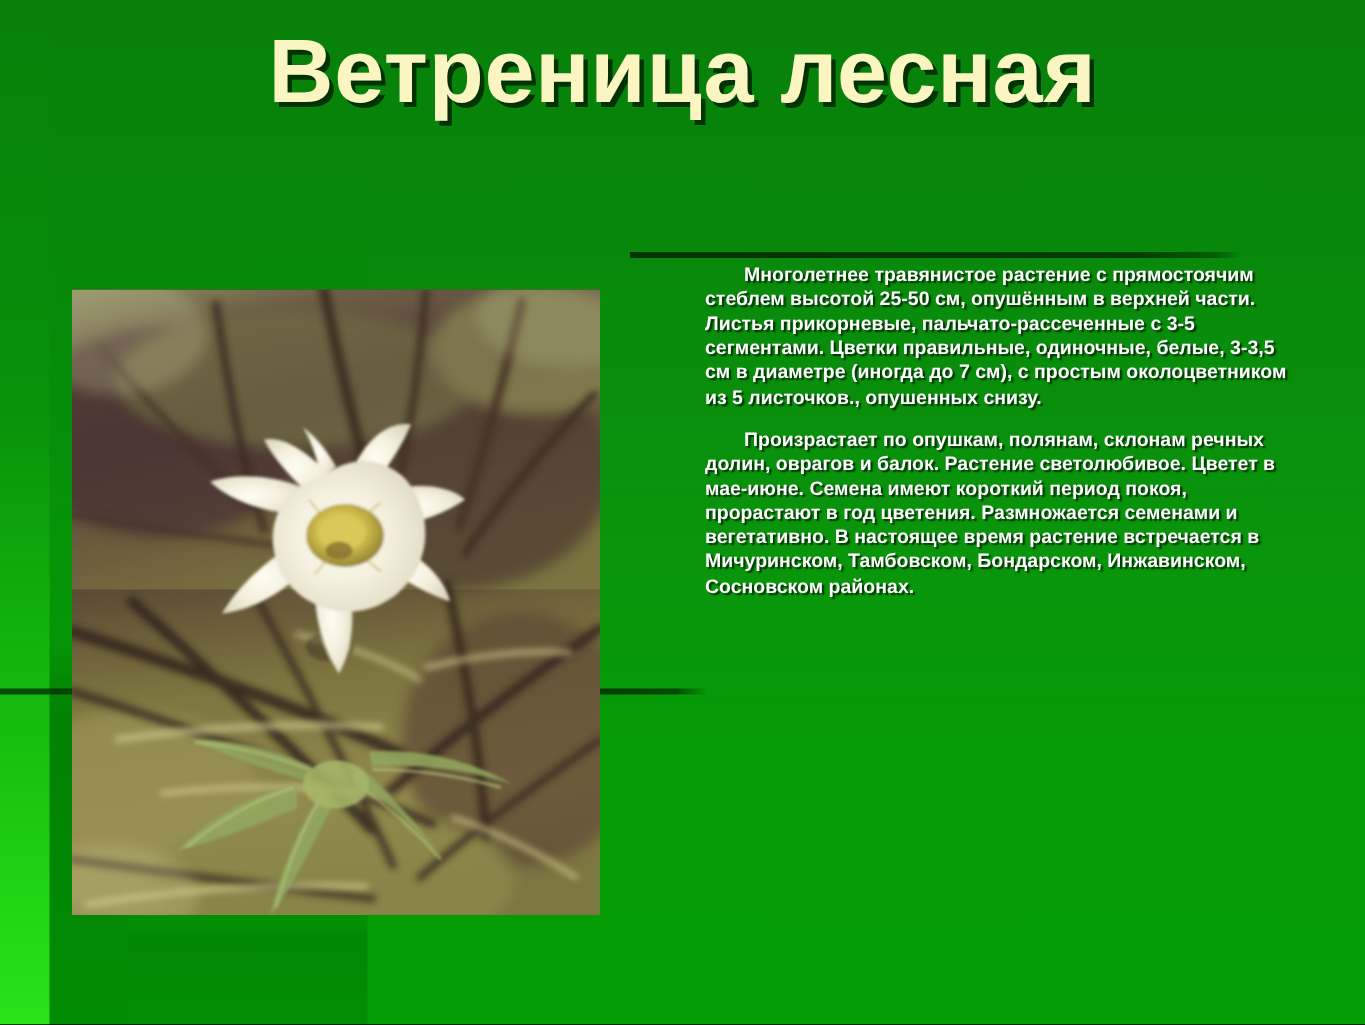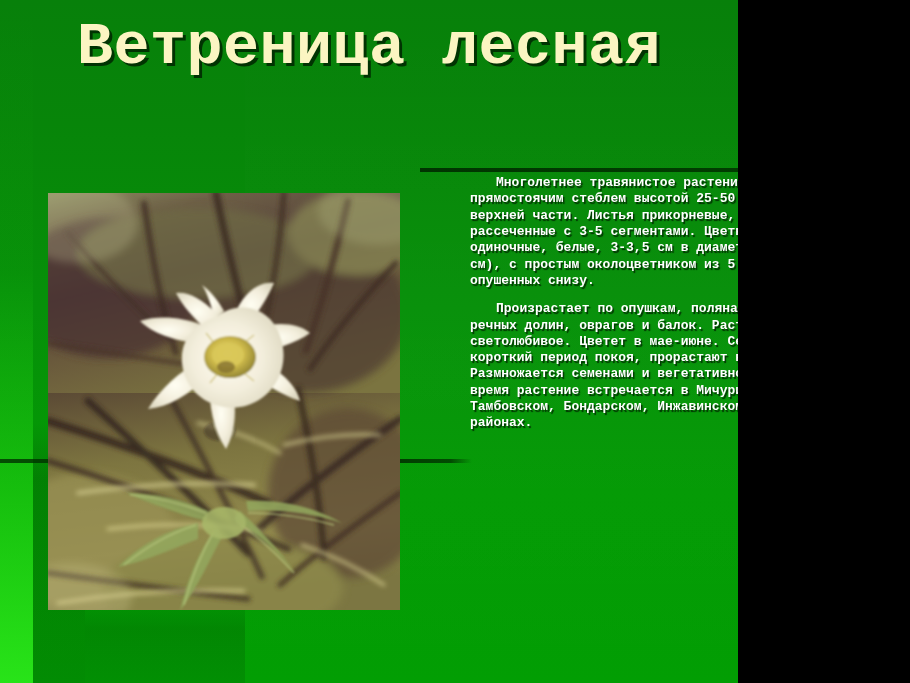--- a/index.html
+++ b/index.html
@@ -3,24 +3,24 @@
 <meta charset="utf-8">
 <title>Ветреница лесная</title>
 <style>
   html, body {
     margin: 0;
     padding: 0;
     background: #000;
   }
   .slide {
     position: relative;
-    width: 738px;
+    width: 910px;
     height: 683px;
     overflow: hidden;
-    font-family: Liberation Mono, monospace;
+    font-family: Liberation Sans, sans-serif;
     background: linear-gradient(to bottom,
         #07800a 0%,
         #078509 18%,
         #069009 45%,
         #039a04 72%,
         #029e03 100%);
   }
 
   
   .band {

